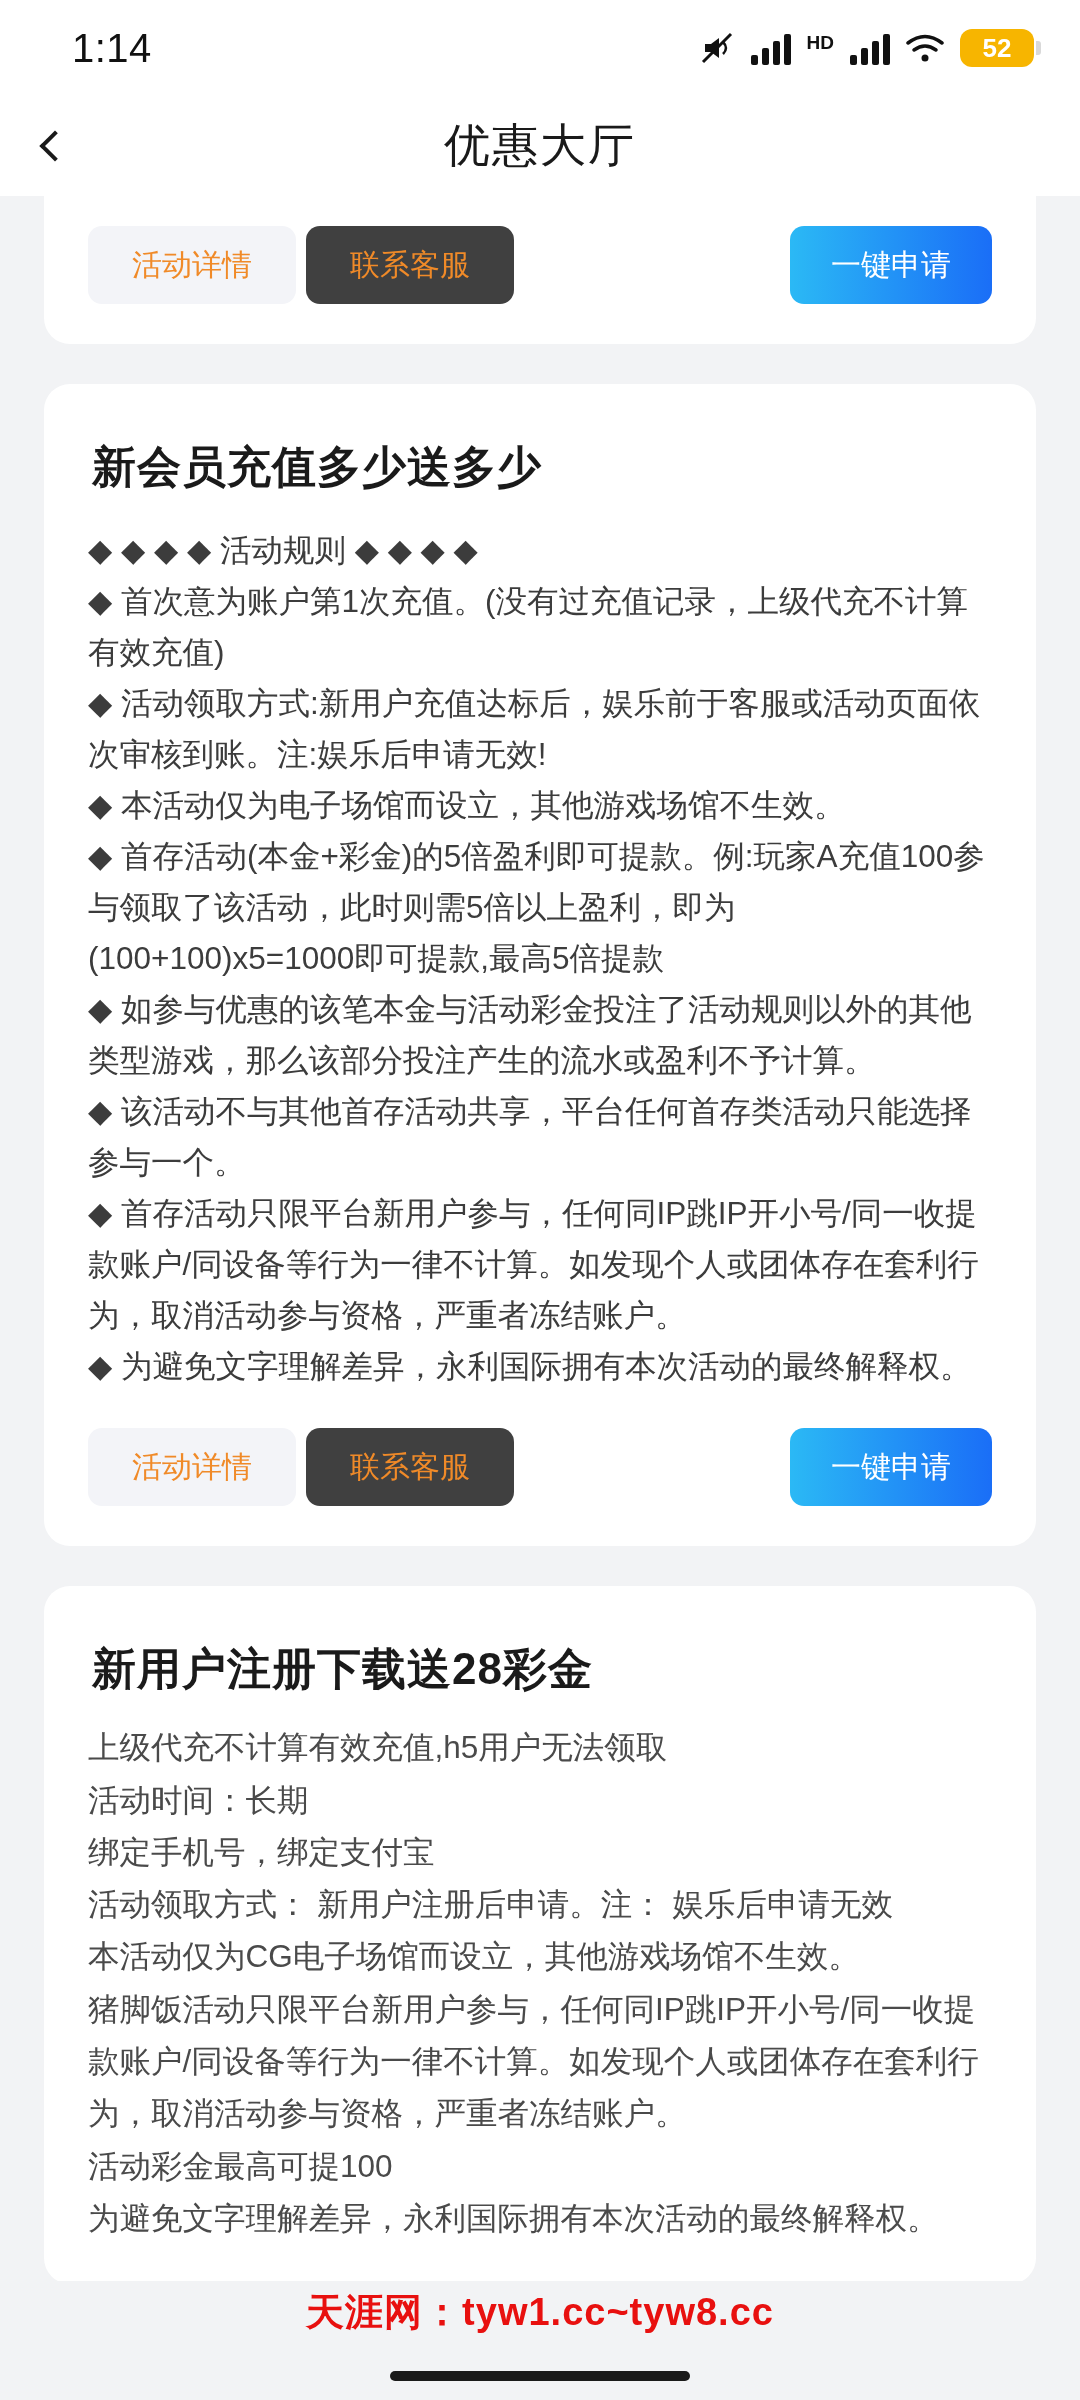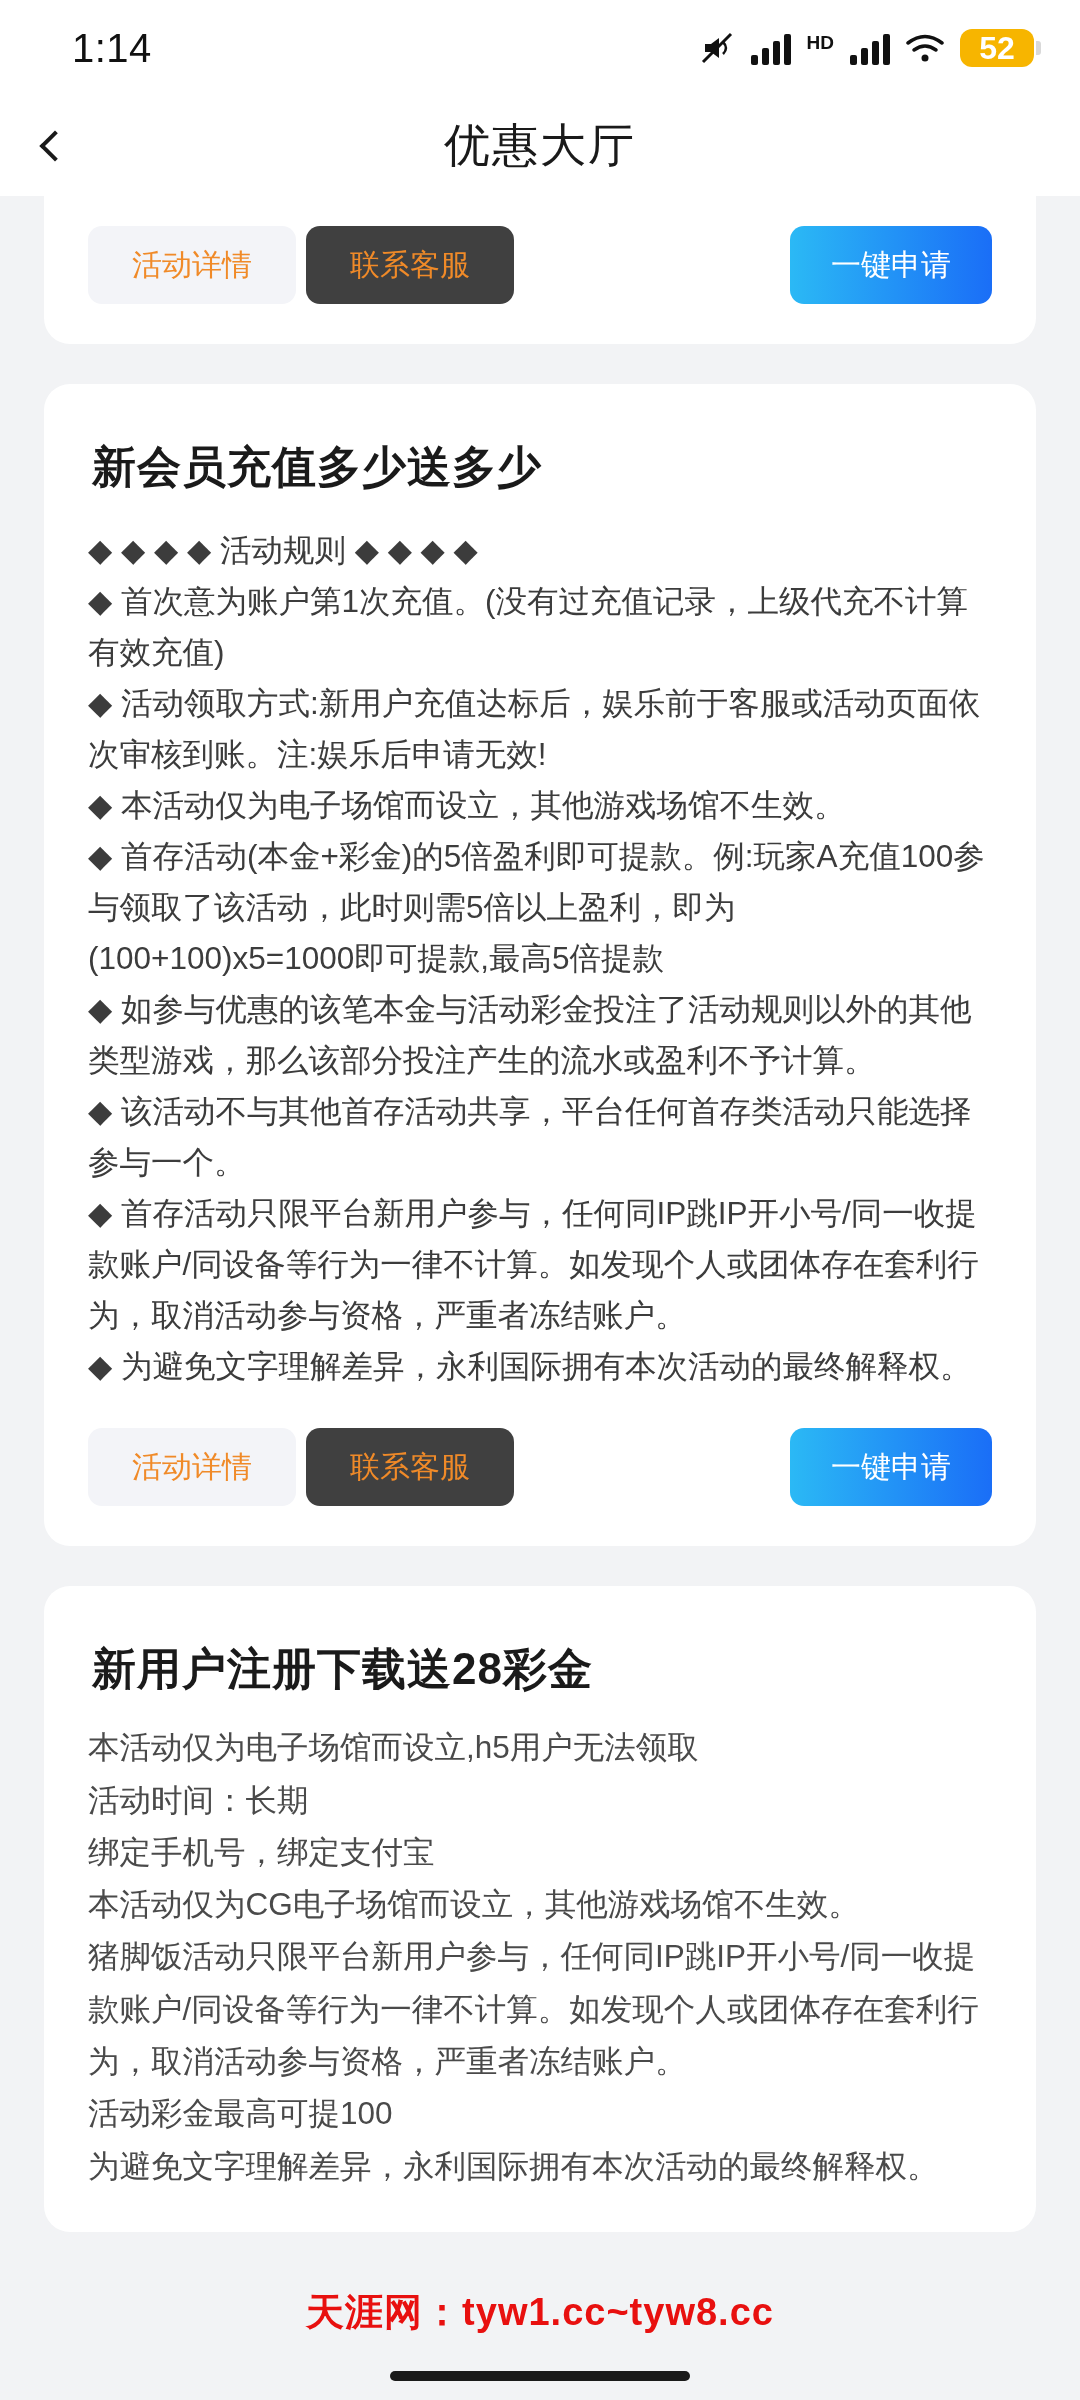--- a/index.html
+++ b/index.html
@@ -67,21 +67,21 @@
     line-height: 1;
     margin: 0 2px 12px 2px;
   }
   .wifi { width: 42px; height: 32px; position: relative; }
   .battery {
     width: 74px;
     height: 38px;
     border-radius: 12px;
     background: #f7b500;
     color: #ffffff;
-    font-size: 32px;
+    font-size: 26px;
     font-weight: bold;
     display: flex;
     align-items: center;
     justify-content: center;
     position: relative;
   }
   .battery::after {
     content: "";
     position: absolute;
     right: -7px;
@@ -289,23 +289,24 @@
       <div class="btn-row">
         <div class="btn btn-detail">活动详情</div>
         <div class="btn btn-service">联系客服</div>
         <div class="btn btn-apply">一键申请</div>
       </div>
     </div>
 
     <div class="card">
       <div class="card-title">新用户注册下载送28彩金</div>
       <div class="rules plain">
-        <p>本活动仅为电子场馆而设立,h5用户无法领取</p>
+        <p>上级代充不计算有效充值,h5用户无法领取</p>
         <p>活动时间：长期</p>
         <p>绑定手机号，绑定支付宝</p>
+        <p>活动领取方式： 新用户注册后申请。注： 娱乐后申请无效</p>
         <p>本活动仅为CG电子场馆而设立，其他游戏场馆不生效。</p>
         <p>猪脚饭活动只限平台新用户参与，任何同IP跳IP开小号/同一收提款账户/同设备等行为一律不计算。如发现个人或团体存在套利行为，取消活动参与资格，严重者冻结账户。</p>
         <p>活动彩金最高可提100</p>
         <p>为避免文字理解差异，永利国际拥有本次活动的最终解释权。</p>
       </div>
 
     </div>
 
   </div>
 

